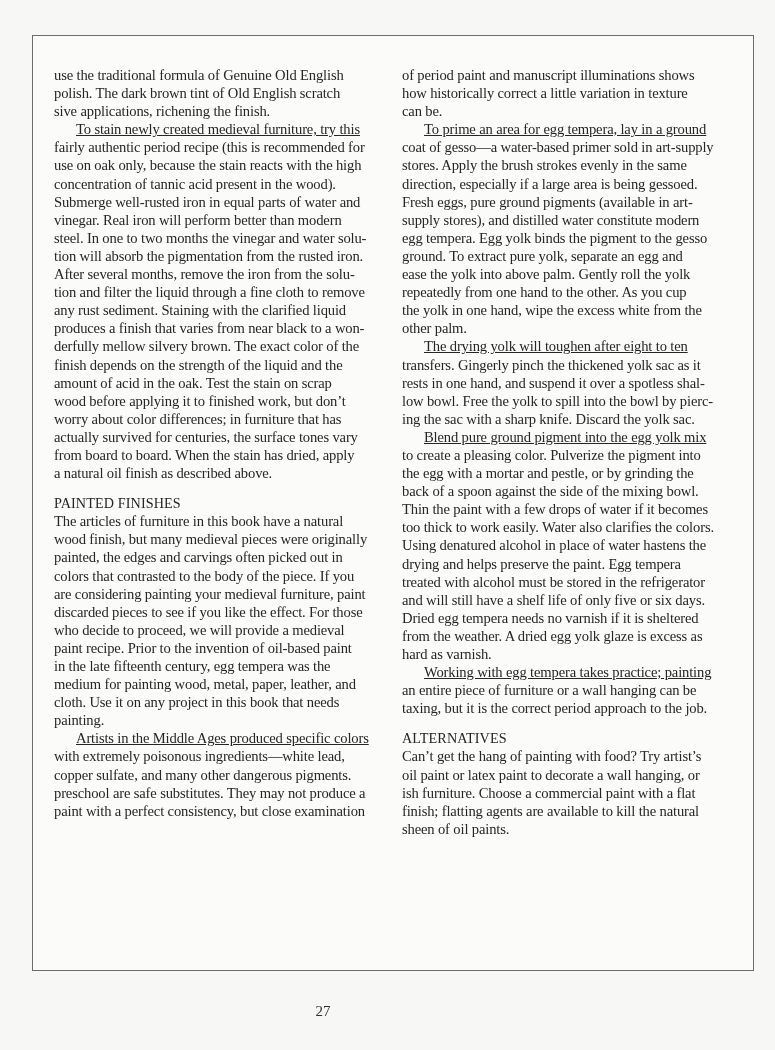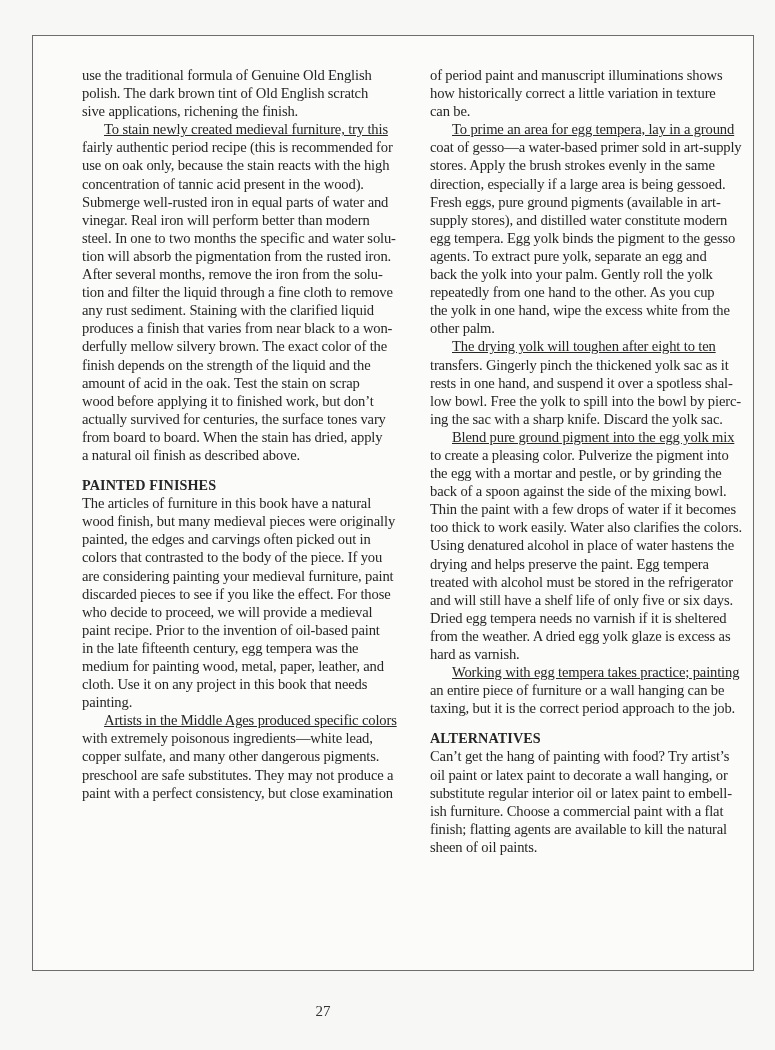--- a/index.html
+++ b/index.html
@@ -9,28 +9,28 @@
     font-family: "Liberation Serif", "DejaVu Serif", serif;
     color: #262626;
   }
   .page-frame {
     position: absolute; left: 32px; top: 35px; width: 722px; height: 936px;
     border: 1.5px solid #6d6d6d; box-sizing: border-box;
     background: #fbfbfa;
   }
   .column {
     position: absolute; top: 66px; width: 336px;
-    font-size: 14.6px; line-height: 18.1px; letter-spacing: -0.15px; margin-left: 28px;
+    font-size: 14.6px; line-height: 18.1px; letter-spacing: -0.15px;
   }
   .col-left { left: 54px; }
   .col-right { left: 402px; }
   .line { display: block; white-space: nowrap; height: 18.1px; }
   .line.indent { padding-left: 22px; text-decoration: underline; }
   .heading {
-    display: block; white-space: nowrap; font-weight: bold;
+    display: block; white-space: nowrap; font-weight: normal;
     font-size: 14.2px; letter-spacing: 0.1px; height: 18.1px;
   }
   .gap { display: block; height: 12px; }
   .page-number {
     position: absolute; left: 0; width: 646px; top: 1003px;
     text-align: center; font-size: 15px; color: #333;
   }
 </style>
 </head>
 <body>
@@ -43,30 +43,31 @@
       <span class="line">polish. The dark brown tint of Old English scratch</span>
       <span class="line">sive applications, richening the finish.</span>
     </div>
     <div>
       <span class="line indent">To stain newly created medieval furniture, try this</span>
       <span class="line">fairly authentic period recipe (this is recommended for</span>
       <span class="line">use on oak only, because the stain reacts with the high</span>
       <span class="line">concentration of tannic acid present in the wood).</span>
       <span class="line">Submerge well-rusted iron in equal parts of water and</span>
       <span class="line">vinegar. Real iron will perform better than modern</span>
-      <span class="line">steel. In one to two months the specific and water solu-</span>
+      <span class="line">steel. In one to two months the vinegar and water solu-</span>
       <span class="line">tion will absorb the pigmentation from the rusted iron.</span>
       <span class="line">After several months, remove the iron from the solu-</span>
       <span class="line">tion and filter the liquid through a fine cloth to remove</span>
       <span class="line">any rust sediment. Staining with the clarified liquid</span>
       <span class="line">produces a finish that varies from near black to a won-</span>
       <span class="line">derfully mellow silvery brown. The exact color of the</span>
       <span class="line">finish depends on the strength of the liquid and the</span>
       <span class="line">amount of acid in the oak. Test the stain on scrap</span>
       <span class="line">wood before applying it to finished work, but don’t</span>
+      <span class="line">worry about color differences; in furniture that has</span>
       <span class="line">actually survived for centuries, the surface tones vary</span>
       <span class="line">from board to board. When the stain has dried, apply</span>
       <span class="line">a natural oil finish as described above.</span>
     </div>
     <span class="gap"></span>
     <span class="heading">PAINTED FINISHES</span>
     <div>
       <span class="line">The articles of furniture in this book have a natural</span>
       <span class="line">wood finish, but many medieval pieces were originally</span>
       <span class="line">painted, the edges and carvings often picked out in</span>
@@ -95,22 +96,22 @@
       <span class="line">can be.</span>
     </div>
     <div>
       <span class="line indent">To prime an area for egg tempera, lay in a ground</span>
       <span class="line">coat of gesso—a water-based primer sold in art-supply</span>
       <span class="line">stores. Apply the brush strokes evenly in the same</span>
       <span class="line">direction, especially if a large area is being gessoed.</span>
       <span class="line">Fresh eggs, pure ground pigments (available in art-</span>
       <span class="line">supply stores), and distilled water constitute modern</span>
       <span class="line">egg tempera. Egg yolk binds the pigment to the gesso</span>
-      <span class="line">agents. To extract pure yolk, separate an egg and</span>
-      <span class="line">back the yolk into your palm. Gently roll the yolk</span>
+      <span class="line">ground. To extract pure yolk, separate an egg and</span>
+      <span class="line">ease the yolk into above palm. Gently roll the yolk</span>
       <span class="line">repeatedly from one hand to the other. As you cup</span>
       <span class="line">the yolk in one hand, wipe the excess white from the</span>
       <span class="line">other palm.</span>
     </div>
     <div>
       <span class="line indent">The drying yolk will toughen after eight to ten</span>
       <span class="line">transfers. Gingerly pinch the thickened yolk sac as it</span>
       <span class="line">rests in one hand, and suspend it over a spotless shal-</span>
       <span class="line">low bowl. Free the yolk to spill into the bowl by pierc-</span>
       <span class="line">ing the sac with a sharp knife. Discard the yolk sac.</span>
@@ -133,20 +134,19 @@
     <div>
       <span class="line indent">Working with egg tempera takes practice; painting</span>
       <span class="line">an entire piece of furniture or a wall hanging can be</span>
       <span class="line">taxing, but it is the correct period approach to the job.</span>
     </div>
     <span class="gap"></span>
     <span class="heading">ALTERNATIVES</span>
     <div>
       <span class="line">Can’t get the hang of painting with food? Try artist’s</span>
       <span class="line">oil paint or latex paint to decorate a wall hanging, or</span>
-      <span class="line">substitute regular interior oil or latex paint to embell-</span>
       <span class="line">ish furniture. Choose a commercial paint with a flat</span>
       <span class="line">finish; flatting agents are available to kill the natural</span>
       <span class="line">sheen of oil paints.</span>
     </div>
   </div>
 
 <div class="page-number">27</div>
 
 </body></html>

